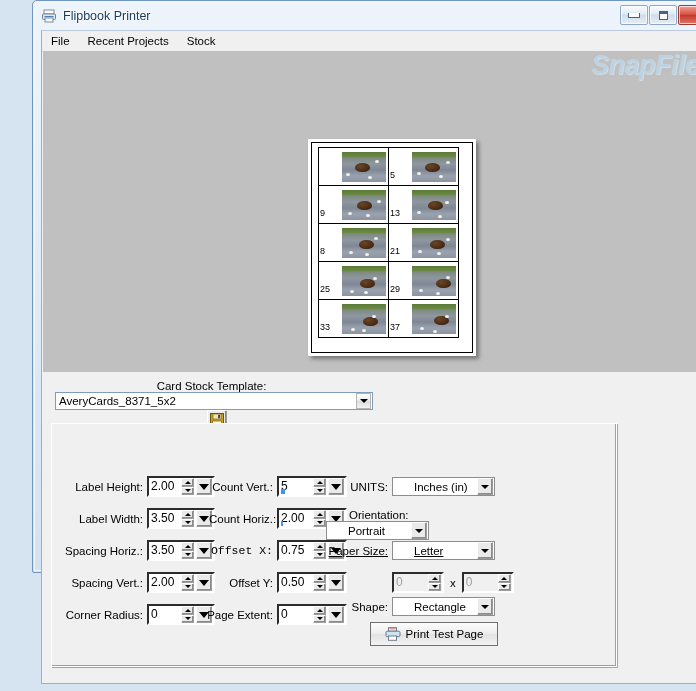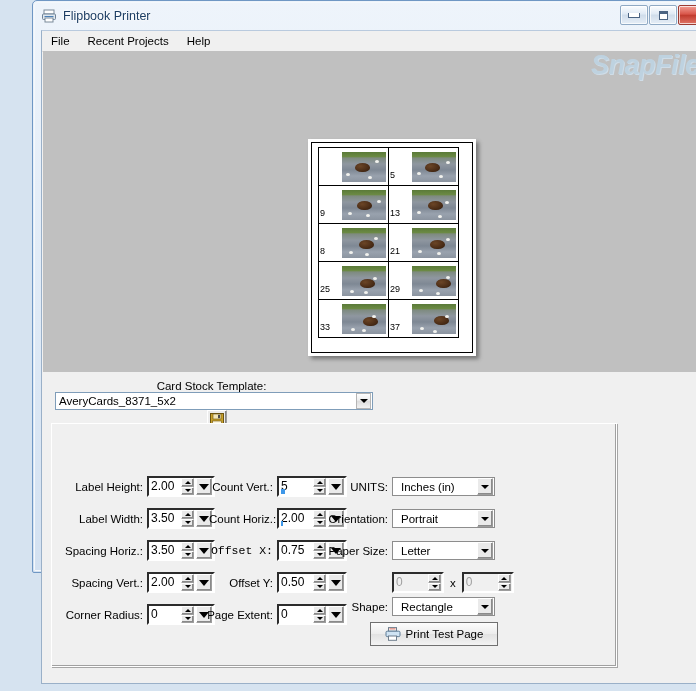--- a/index.html
+++ b/index.html
@@ -193,21 +193,21 @@
     display:flex;align-items:center;justify-content:center;box-sizing:border-box;
   }
   .tri-fat{width:0;height:0;border-left:5px solid transparent;border-right:5px solid transparent;border-top:6px solid #000;}
   .track{position:absolute;left:2px;bottom:1px;width:4px;height:5px;background:#3e97e8;}
   .track.thin{width:2px;}
   
   .rcombo{
     position:relative;box-sizing:border-box;height:19px;
     border:1px solid #8d8d8d;background:#fff;display:flex;align-items:center;font-size:11.5px;
   }
-  .rcombo .cval{padding-left:8px;flex:1;white-space:nowrap;overflow:hidden;}
+  .rcombo .cval{padding-left:21px;flex:1;white-space:nowrap;overflow:hidden;}
   .rcombo .carrow{
     width:16px;height:17px;margin-right:1px;flex:0 0 auto;
     border:1px solid #9d9d9d;border-top-color:#fff;border-left-color:#fff;
     background:#eaeaea;box-shadow:inset -1px -1px 0 #8a8a8a;
     display:flex;align-items:center;justify-content:center;box-sizing:border-box;
   }
   #grip{
     position:absolute;right:3px;bottom:2px;width:13px;height:13px;
     background:
       linear-gradient(135deg,transparent 45%,#a8a8a8 45%,#a8a8a8 55%,transparent 55%),
@@ -241,21 +241,21 @@
         <span class="glyph-close">✕</span>
       </div>
     </div>
   </div>
 
   <div id="client">
 
     <div id="menubar">
       <span class="menu-item">File</span>
       <span class="menu-item">Recent Projects</span>
-      <span class="menu-item">Help</span>
+      <span class="menu-item">Stock</span>
     </div>
 
     <div id="preview-canvas">
       <span id="watermark">SnapFiles</span>
 
       <div id="sheet">
         <div id="sheet-inner"></div>
         <div id="grid">
           <div class="cell">
             <span class="cell-num"></span>
@@ -608,30 +608,30 @@
 
       <div class="f-row" style="left:305px;top:105px;">
         <span class="f-label" style="width:40px;">UNITS:</span>
         <span class="rcombo" style="width:103px;margin-left:4px;">
           <span class="cval">Inches (in)</span>
           <span class="carrow">
               <i class="tri-d"></i>
             </span>
         </span>
       </div>
-      <div class="f-row" style="left:279px;top:137px;">
+      <div class="f-row" style="left:279px;top:137px;flex-direction:column;">
         <span class="f-label" style="width:66px;">Orientation:</span>
         <span class="rcombo" style="width:103px;margin-left:4px;">
           <span class="cval">Portrait</span>
           <span class="carrow">
               <i class="tri-d"></i>
             </span>
         </span>
       </div>
-      <div class="f-row" style="left:279px;top:169px;">
+      <div class="f-row" style="left:279px;top:169px;text-decoration:underline;">
         <span class="f-label" style="width:66px;">Paper Size:</span>
         <span class="rcombo" style="width:103px;margin-left:4px;">
           <span class="cval">Letter</span>
           <span class="carrow">
               <i class="tri-d"></i>
             </span>
         </span>
       </div>
 
       <div class="f-row" style="left:349px;top:200px;">

